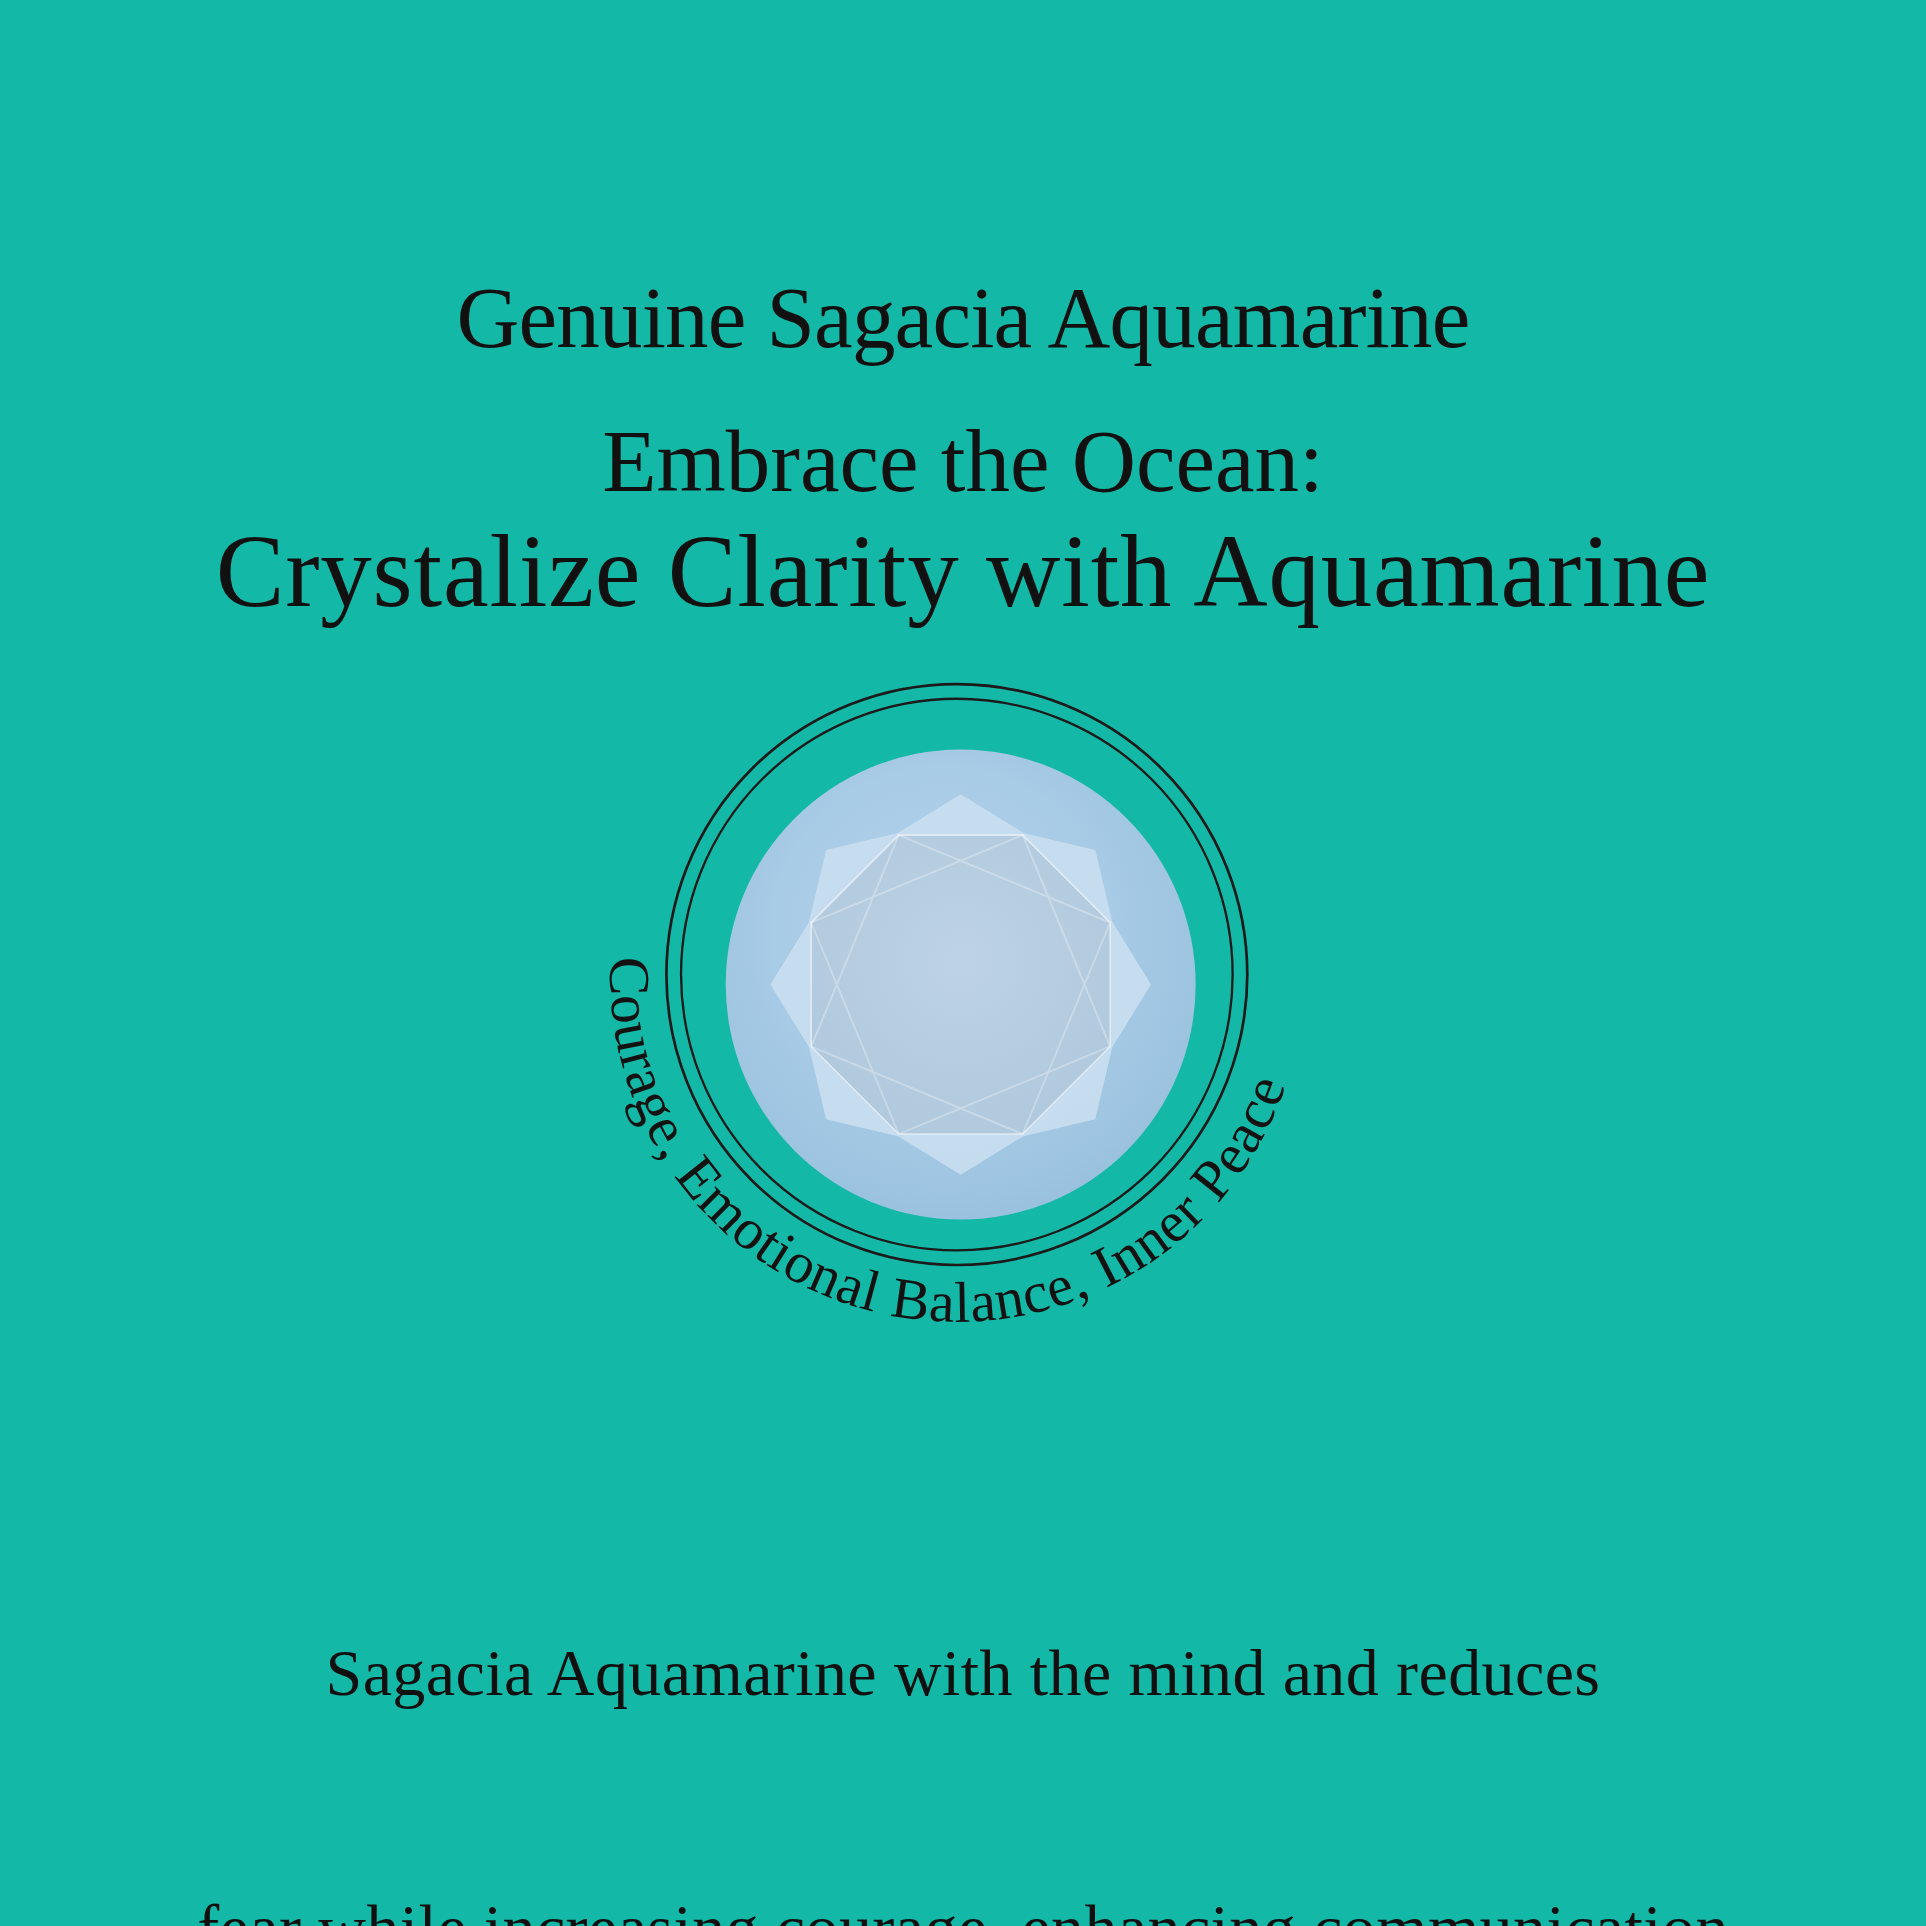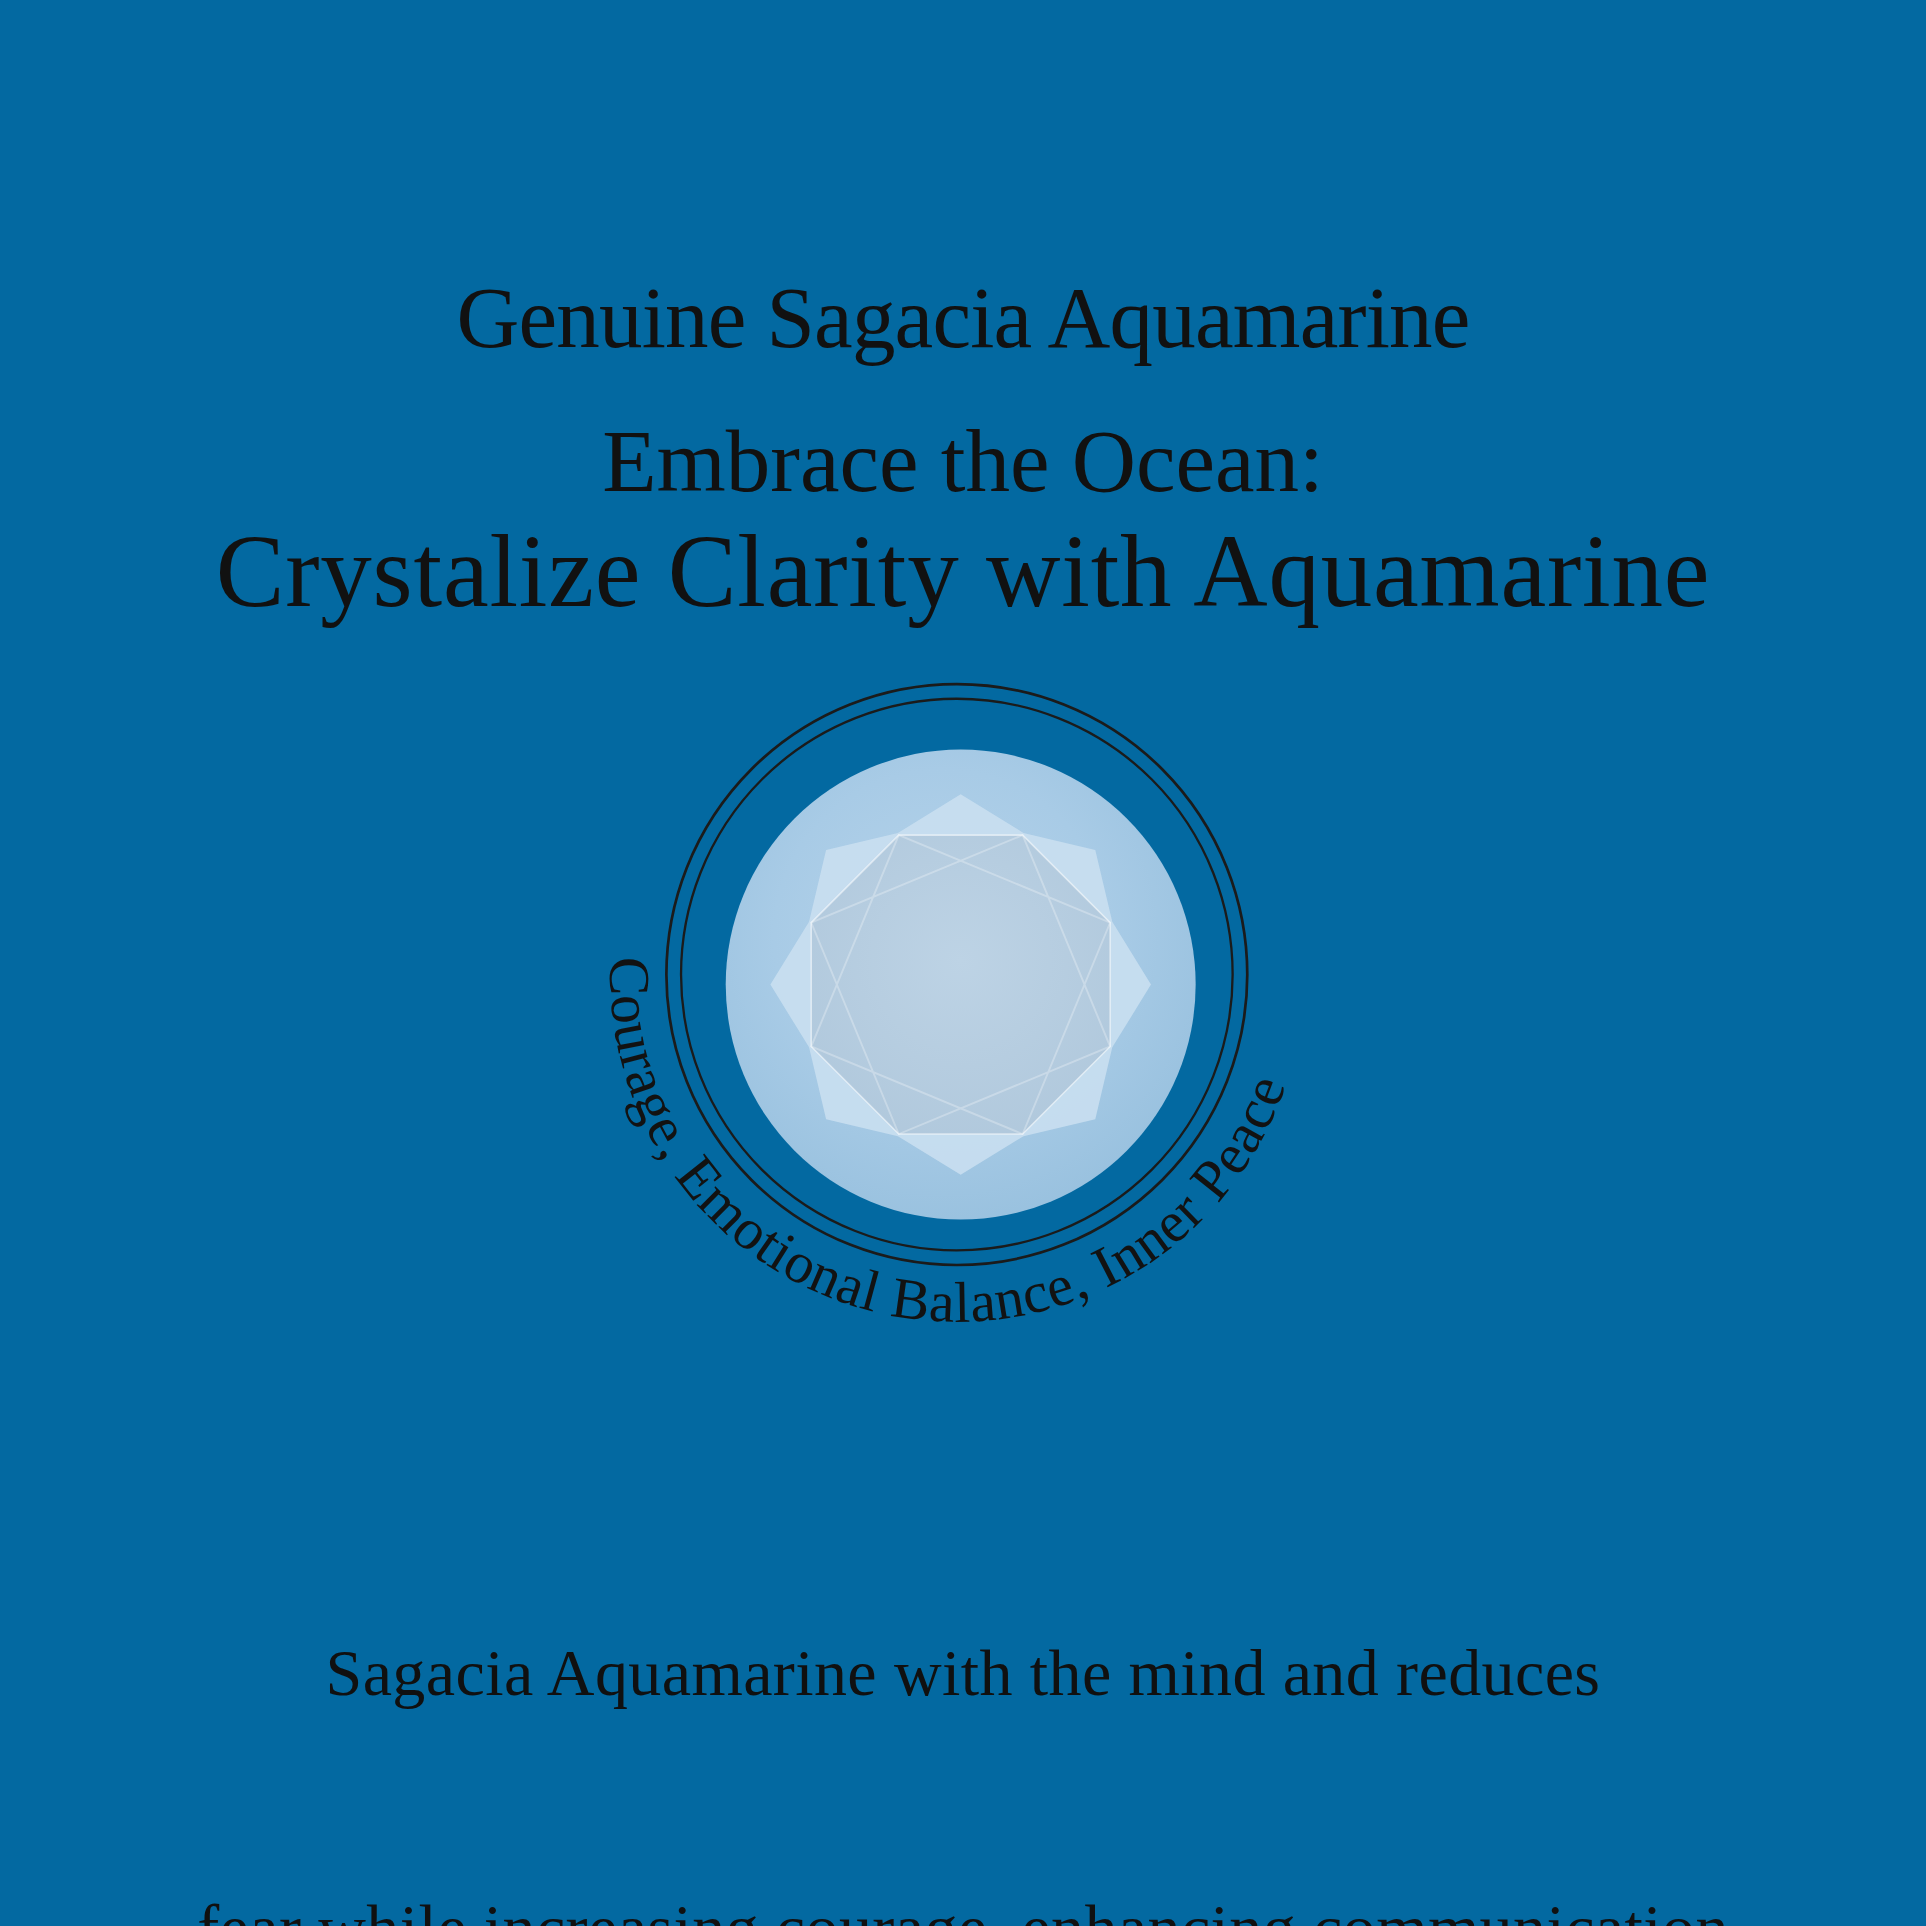--- a/index.html
+++ b/index.html
@@ -1,17 +1,17 @@
 <!DOCTYPE html>
 <html style="font-size:12.3px"><head>
 <meta charset="utf-8">
 <style>
   html,body{margin:0;padding:0;}
   body{width:1926px;height:1926px;background:#ffffff;font-family:"Liberation Serif","DejaVu Serif",serif;}
-  #canvas{position:relative;width:1926px;height:1926px;background:#0369a1;overflow:hidden;}
+  #canvas{position:relative;width:1926px;height:1926px;background:#14b8a6;overflow:hidden;}
   .center-line{position:absolute;left:0;width:100%;text-align:center;line-height:1;color:#111;white-space:nowrap;}
   #brand{top:274px;font-size:87px;letter-spacing:-0.8px;}
   #headline1{top:417px;font-size:89px;}
   #headline2{top:520px;font-size:103px;letter-spacing:0.8px;}
   #body-copy{position:absolute;left:0;top:1460px;width:100%;text-align:center;
              font-size:66px;line-height:85px;color:#101010;letter-spacing:0.4px;white-space:pre;}
   #medallion-svg{position:absolute;left:0;top:0;}
   .curved{font-family:"Liberation Serif","DejaVu Serif",serif;font-size:75px;fill:#121212;letter-spacing:1px;}
 </style>
 </head>

